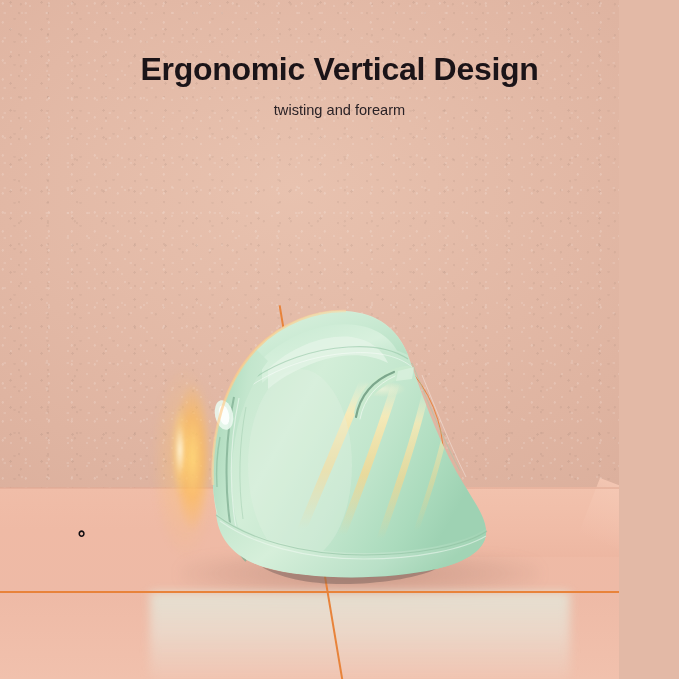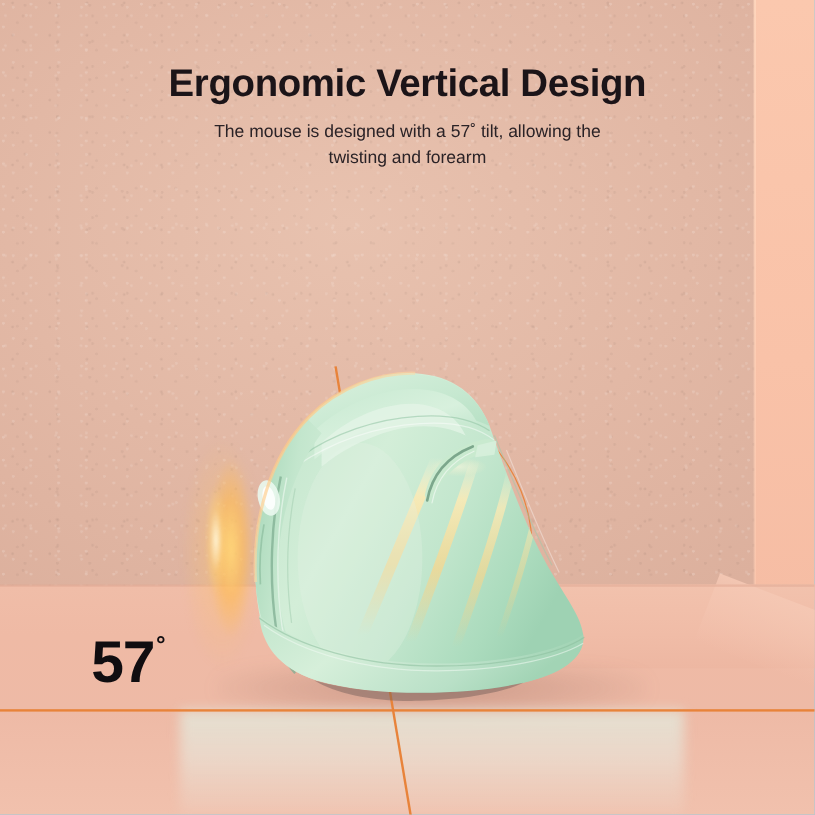--- a/index.html
+++ b/index.html
@@ -6,23 +6,23 @@
   * { margin:0; padding:0; box-sizing:border-box; }
   html, body {
     width:679px; height:679px;
     overflow:hidden;
     font-family:"Liberation Sans", sans-serif;
     background:#e3b9a6;
   }
 
   #stage {
     position:relative;
-    width:679px; height:679px;
+    width:619px; height:679px;
     overflow:hidden;
-    background:#7dd3fc;
+    background:#14b8a6;
   }
 
   
   .back-wall {
     position:absolute; left:0; top:0; width:632px; height:492px;
     background:
       radial-gradient(ellipse 520px 380px at 46% 38%, #e8c2af 0%, #e2b8a5 55%, #dcb09d 100%);
   }
   .wall-texture {
     position:absolute; left:0; top:0; width:632px; height:492px;
@@ -149,21 +149,20 @@
   <div class="floor"></div>
   <div class="platform"></div>
   <div class="platform-diag"></div>
   <div class="floor-line"></div>
   <div class="floor-shadow"></div>
   <div class="floor-reflect"></div>
 
   <div class="copy">
     <h1 class="headline">Ergonomic Vertical Design</h1>
     <p class="subcopy">
-      <span class="ln">The mouse is designed with a 57˚ tilt, allowing the</span>
       <span class="ln">twisting and forearm</span>
     </p>
   </div>
 
   <div class="angle-arc"></div>
   <div class="angle-tilt"></div>
 
   <div class="glow-flare"></div>
 
   <div id="mouse">
@@ -295,17 +294,16 @@
 
         <path d="M63,200 C60,150 74,96 108,62 C132,38 166,25 196,26" stroke="url(#gRim)" stroke-width="2.6" fill="none"></path>
       </g>
     </svg>
   </div>
 
   <div class="glow-flare2"></div>
 
   <div class="angle-baseline"></div>
   <div class="angle-label">
-    <span>57</span>
     <span class="deg">˚</span>
   </div>
 
 </div>
 
 </body></html>

